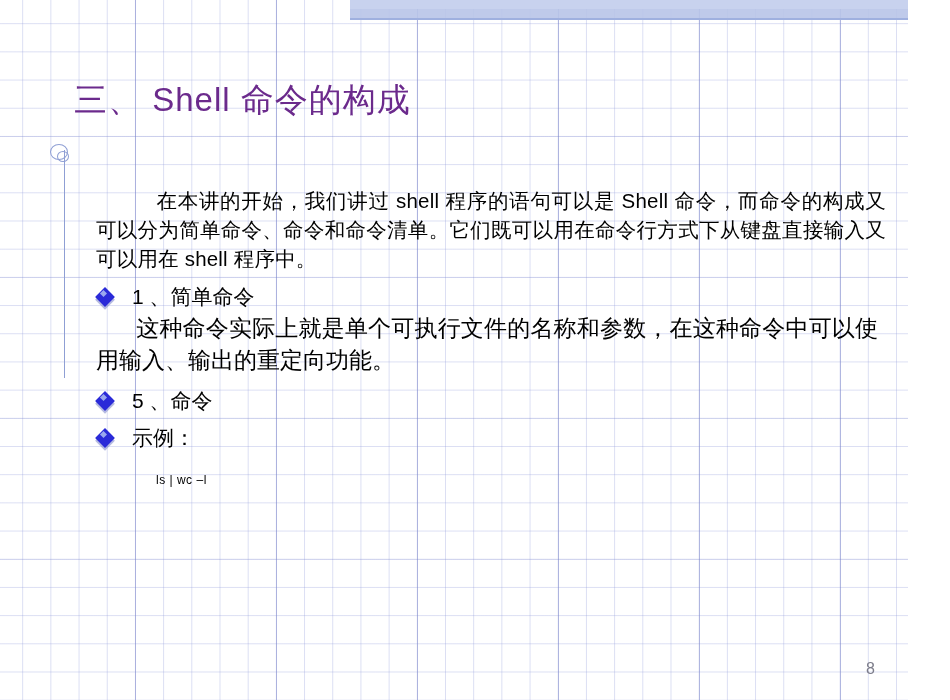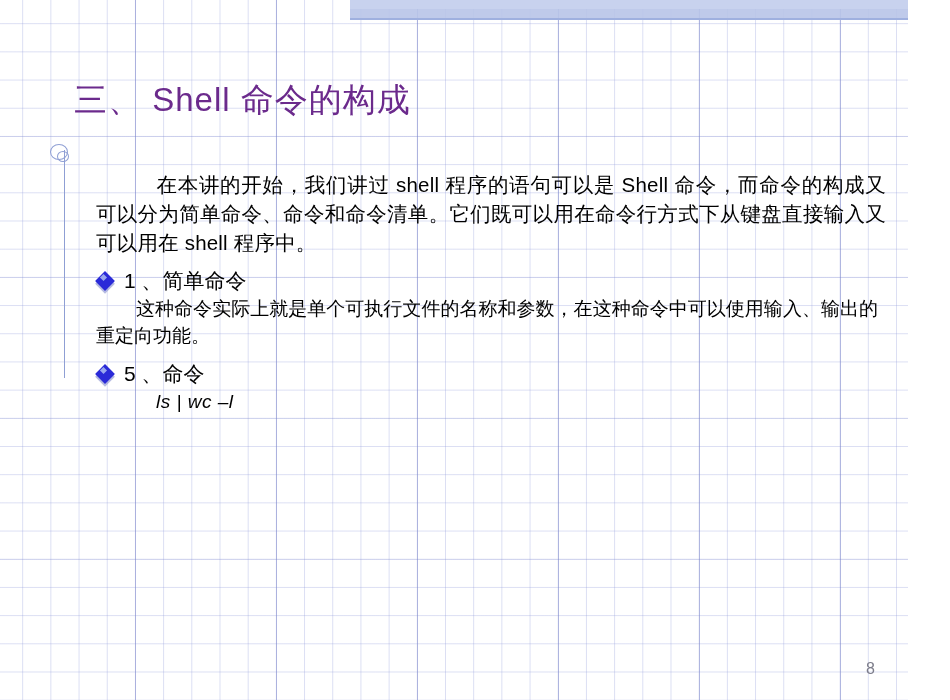--- a/index.html
+++ b/index.html
@@ -112,41 +112,42 @@
     font-size: 33px;
     color: #6b2a8c;
     letter-spacing: 1px;
     white-space: nowrap;
   }
 
   
   #content {
     position: absolute;
     left: 96px;
-    top: 170px;
+    top: 186px;
     width: 790px;
     color: #000000;
   }
 
   .para {
     font-size: 20.5px;
     line-height: 1.42;
     text-align: justify;
     margin: 0 0 2px 0;
     letter-spacing: 0.2px;
   }
   .para.indent {
     text-indent: 0;
   }
 
   .bullet-row {
     position: relative;
     display: flex;
     align-items: flex-start;
     margin-top: 10px;
+    gap: 8px;
   }
   .diamond {
     position: relative;
     flex: 0 0 auto;
     width: 22px;
     height: 22px;
     margin-right: 6px;
     margin-top: 5px;
   }
   .diamond::before {
@@ -166,35 +167,34 @@
     background: #9aa8ee;
     transform: rotate(45deg);
   }
   .bullet-text {
     font-size: 21px;
     line-height: 1.3;
     color: #000;
   }
 
   .sub {
-    font-size: 19px;
+    font-size: 23px;
     line-height: 1.42;
     text-align: justify;
     margin: 1px 8px 0 0;
   }
   .sub-ind {
     display: inline-block;
     width: 40px;
   }
   .code {
-    font-size: 19px;
-    margin-top: 4px;
+    font-size: 12px;
+    margin-top: 21px;
     margin-left: 60px;
     letter-spacing: 0.5px;
-    font-style: italic;
   }
 
   #page-number {
     position: absolute;
     right: 33px;
     bottom: 22px;
     font-size: 16px;
     color: #7d7d8a;
   }
 </style>
@@ -228,18 +228,22 @@
     </div>
     <p class="sub">
       <span class="sub-ind"></span><span>这种命令实际上就是单个可执行文件的名称和参数，在这种命令中可以使用输入、输出的重定向功能。</span>
     </p>
 
     <div class="bullet-row">
       <span class="diamond"></span>
       <span class="bullet-text">5 、命令</span>
     </div>
 
+    <div class="bullet-row">
+      <span class="diamond"></span>
+      <span class="bullet-text">示例：</span>
+    </div>
     <p class="code">ls | wc –l</p>
 
   </div>
 
   <div id="page-number">8</div>
 </div>
 
 </body></html>

